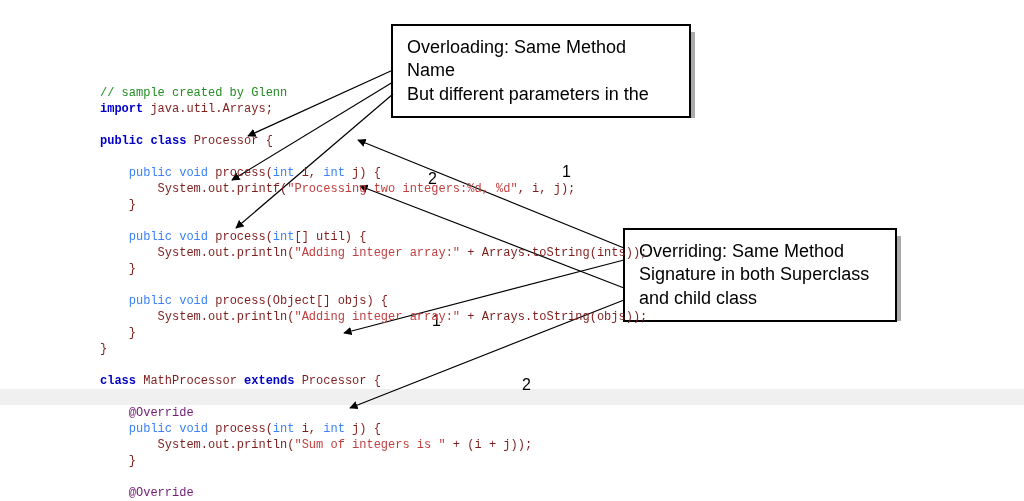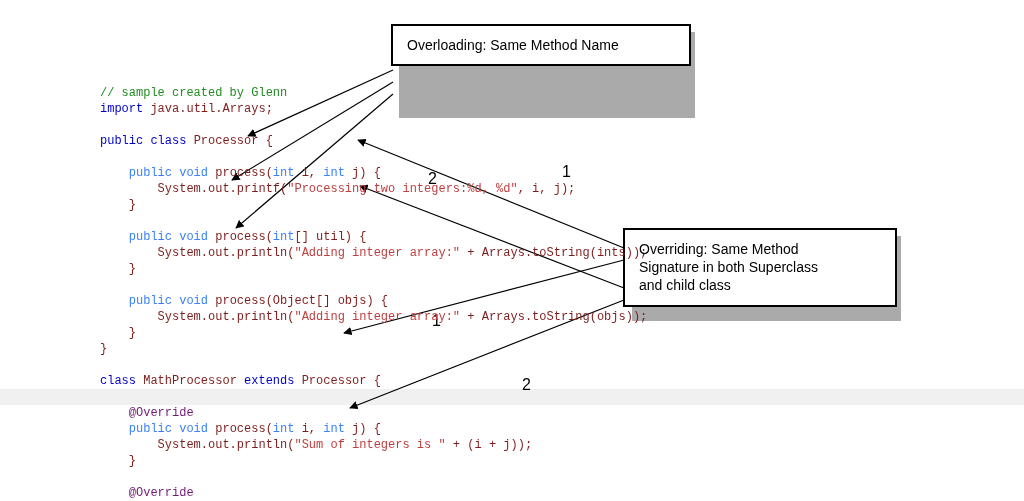--- a/index.html
+++ b/index.html
@@ -14,32 +14,32 @@
     overflow: hidden;
   }
   .code-area {
     position: absolute;
     left: 100px;
     top: 85px;
     line-height: 16px;
   }
   .code-line { white-space: pre; }
   .c-comment { color: #228B22; }
-  .c-keyword { color: #0000C8; }
+  .c-keyword { color: #0000C8; font-weight: bold; }
   .c-type    { color: #3b82f6; }
   .c-string  { color: #C04040; }
   .c-annot   { color: #701a75; }
   .c-plain   { color: #7f1d1d; }
 
   .callout {
     position: absolute;
     background: #ffffff;
     border: 2px solid #000;
     font-family: Arial, sans-serif;
-    font-size: 14px;
+    font-size: 18px;
     color: #000;
     padding: 10px 14px;
     line-height: 1.3;
   }
   .callout-shadow {
     position: absolute;
     background: #aaa;
   }
   .highlight-row {
     position: absolute;
@@ -64,20 +64,21 @@
 </head>
 <body>
 
 <div class="highlight-row" style="top:389px;"></div>
 
 <div class="callout-shadow" style="left:399px; top:32px; width:296px; height:86px;"></div>
 <div class="callout-shadow" style="left:632px; top:236px; width:269px; height:85px;"></div>
 
 <div class="callout" style="left:391px; top:24px; width:268px;">
   <div>Overloading: Same Method Name</div>
+  <div>But different parameters in the</div>
 </div>
 
 <div class="callout" style="left:623px; top:228px; width:242px;">
   <div>Overriding: Same Method</div>
   <div>Signature in both Superclass</div>
   <div>and child class</div>
 </div>
 
 <div class="num-label" style="left:562px; top:163px;">1</div>
 <div class="num-label" style="left:428px; top:170px;">2</div>

